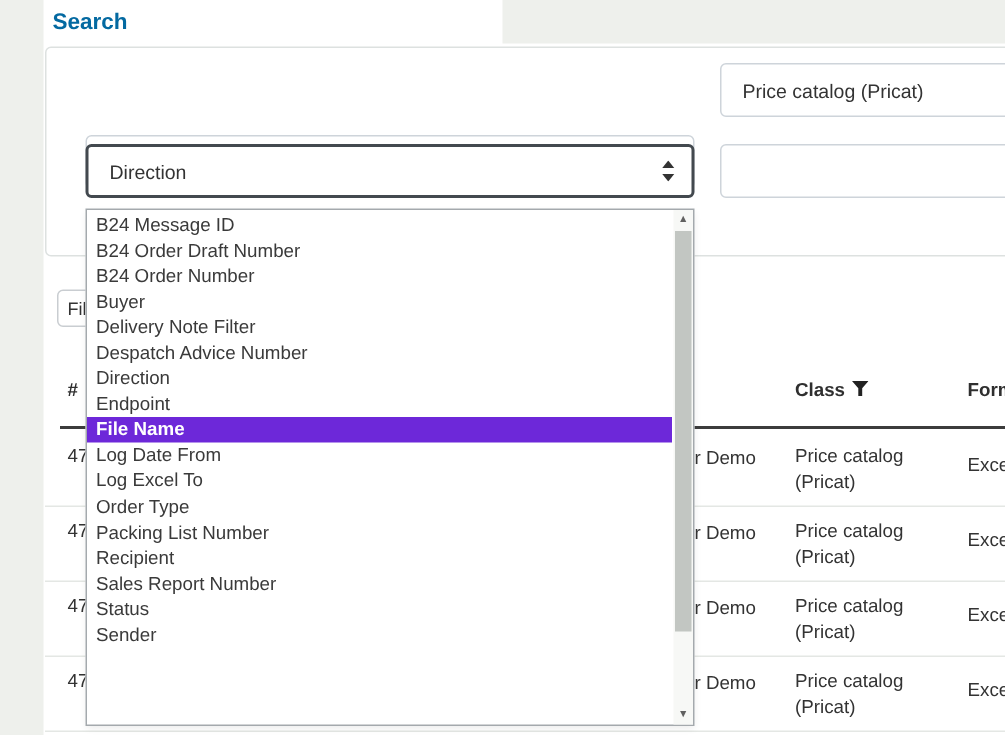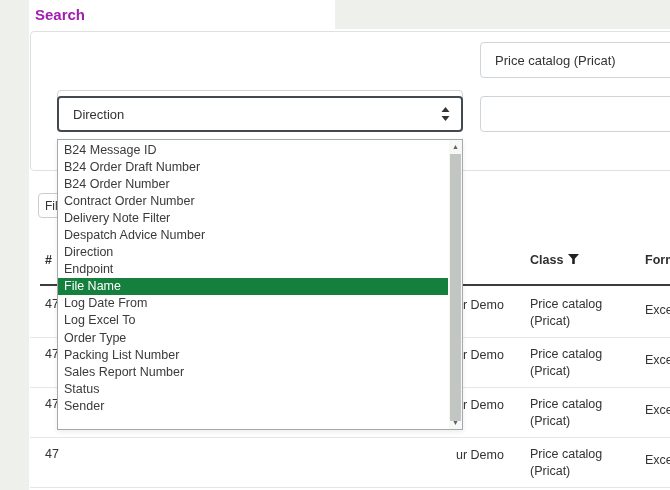--- a/index.html
+++ b/index.html
@@ -3,46 +3,46 @@
 <meta charset="utf-8">
 <style>
   html,body{margin:0;padding:0;}
   body{font-family:"Liberation Sans", sans-serif; background:#ffffff;}
   #screen{position:relative;width:670px;height:490px;overflow:hidden;background:#ffffff;}
   .abs{position:absolute;box-sizing:border-box;}
 
   
   .gutter-left{left:0;top:0;width:29px;height:490px;background:#eef0ec;}
   .band-top-right{left:335px;top:0;width:335px;height:29px;background:#eef0ec;}
-  .page-heading{left:35px;top:6px;font-size:15px;font-weight:700;color:#a21caf;}
+  .page-heading{left:35px;top:6px;font-size:15px;font-weight:700;color:#0369a1;}
 
   
   .search-panel{left:30px;top:31px;width:660px;height:140px;background:#fff;
     border:1px solid #dde1e0;border-radius:4px;}
   .field{background:#fff;border:1px solid #ced4da;border-radius:4px;
     font-size:13px;color:#333;display:flex;align-items:center;padding:0 14px;}
   .sel-message-type{left:57px;top:42px;width:406px;height:36px;margin-top:48px;}
   .sel-class{left:480px;top:42px;width:240px;height:36px;}
   .sel-direction{left:57px;top:96px;width:406px;height:36px;border:2px solid #43494f;}
   .input-query{left:480px;top:96px;width:240px;height:36px;}
   .caret{position:absolute;right:11px;top:50%;transform:translateY(-50%);width:9px;height:14px;}
   .caret svg{display:block;}
 
   
   .filter-button{left:38px;top:193px;width:62px;height:25px;background:#fff;
     border:1px solid #c9cdd1;border-radius:4px;font-size:12px;color:#333;
     display:flex;align-items:center;padding-left:6px;z-index:2;}
 
   
-  .dropdown{left:57px;top:139px;width:406px;height:291px;background:#fff;
+  .dropdown{left:57px;top:139px;width:406px;height:345px;background:#fff;
     border:1px solid #a4a9ad;z-index:10;box-shadow:0 2px 5px rgba(0,0,0,0.08);padding-left:16px;}
   .dropdown .options{position:absolute;left:0;top:1px;right:14px;bottom:1px;}
   .option{height:17.1px;display:flex;align-items:center;padding-left:6px;
     font-size:12.5px;color:#3a3a3a;white-space:nowrap;}
-  .option.selected{background:#15803d;color:#ffffff;}
+  .option.selected{background:#6d28d9;color:#ffffff;font-weight:bold;}
   .scrollbar{position:absolute;top:0;right:0;width:13px;height:100%;background:#f7f8f6;}
   .scroll-btn{position:absolute;left:0;width:13px;height:13px;display:flex;
     align-items:center;justify-content:center;font-size:7px;color:#606060;}
   .scroll-btn.up{top:0;}
   .scroll-btn.down{bottom:0;}
   .scroll-thumb{position:absolute;left:1px;top:14px;width:11px;height:267px;background:#c2c6c2;}
 
   
   .th{font-size:12.5px;font-weight:700;color:#2f2f2f;}
   .th-id{left:45px;top:253px;}
@@ -133,30 +133,31 @@
     <div class="cell cell-endpoint">ur Demo</div>
     <div class="cell cell-class">Price catalog (Pricat)</div>
     <div class="cell cell-format">Excel</div>
   </div>
 
   <div class="abs dropdown">
     <div class="options">
       <div class="option">B24 Message ID</div>
       <div class="option">B24 Order Draft Number</div>
       <div class="option">B24 Order Number</div>
-      <div class="option">Contract Order Number</div>
+      <div class="option">Buyer</div>
       <div class="option">Delivery Note Filter</div>
       <div class="option">Despatch Advice Number</div>
       <div class="option">Direction</div>
       <div class="option">Endpoint</div>
       <div class="option selected">File Name</div>
       <div class="option">Log Date From</div>
       <div class="option">Log Excel To</div>
       <div class="option">Order Type</div>
       <div class="option">Packing List Number</div>
+      <div class="option">Recipient</div>
       <div class="option">Sales Report Number</div>
       <div class="option">Status</div>
       <div class="option">Sender</div>
     </div>
     <div class="scrollbar">
       <div class="scroll-btn up">▲</div>
       <div class="scroll-thumb"></div>
       <div class="scroll-btn down">▼</div>
     </div>
   </div>

